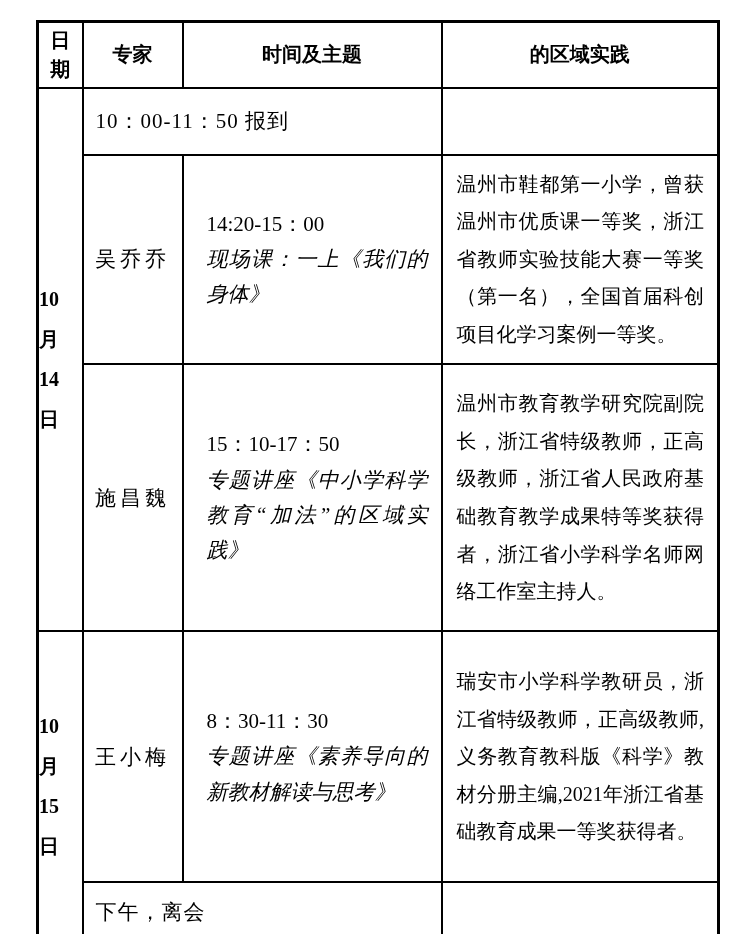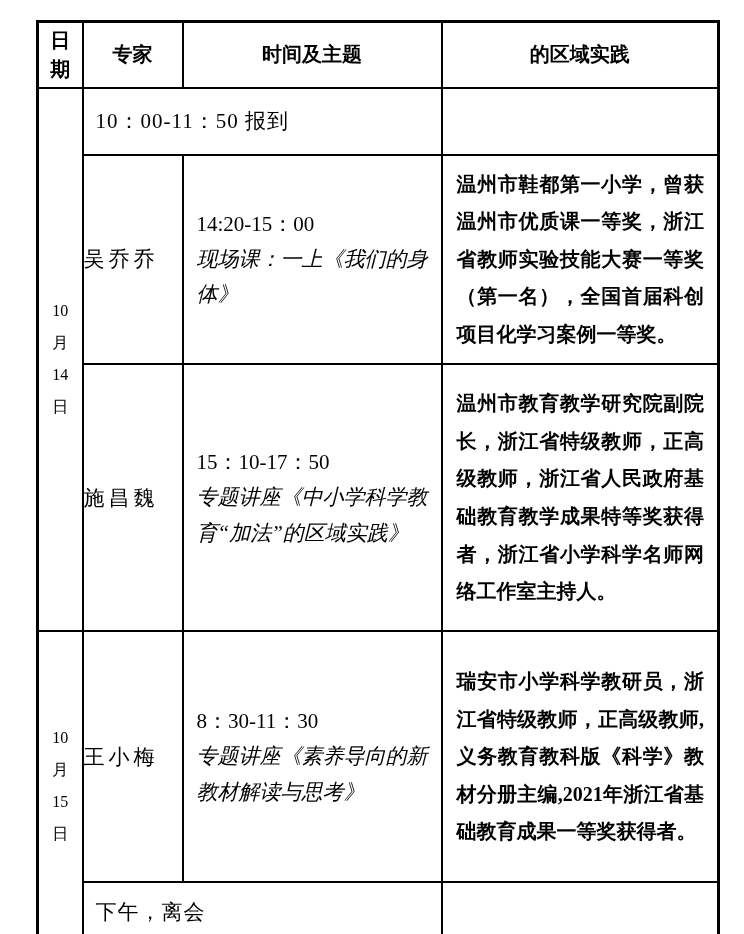--- a/index.html
+++ b/index.html
@@ -47,51 +47,51 @@
   th.c-header {
     font-family: "Liberation Sans", sans-serif;
     font-weight: bold;
     font-size: 20px;
     text-align: center;
     vertical-align: middle;
     line-height: 1.45;
     white-space: pre-line;
   }
   td.c-date {
-    text-align: center;
     vertical-align: middle;
-    font-size: 16px;
+    font-size: 20px;
     line-height: 2.0;
     white-space: pre-line;
+    font-weight: bold;
   }
   td.c-expert {
+    text-align: center;
     vertical-align: middle;
     font-size: 21px;
     letter-spacing: 4px;
   }
   td.c-time {
     vertical-align: middle;
-    padding: 8px 13px 8px 13px;
+    padding: 8px 13px 8px 23px;
     font-size: 21px;
     line-height: 1.68;
     margin-left: 34px;
   }
   td.c-time .topic-line {
     text-align: justify;
     text-justify: inter-ideograph;
     font-style: italic;
   }
   td.c-bio {
     vertical-align: middle;
     padding: 10px 13px 10px 14px;
     font-size: 20px;
     line-height: 1.88;
     text-align: justify;
     text-justify: inter-ideograph;
-    font-weight: bold;
   }
   td.c-merged {
     vertical-align: middle;
     padding-left: 12px;
     font-size: 21px;
     letter-spacing: 1px;
     font-family: Liberation Serif, serif;
   }
   td.c-empty {
     background: #ffffff;

